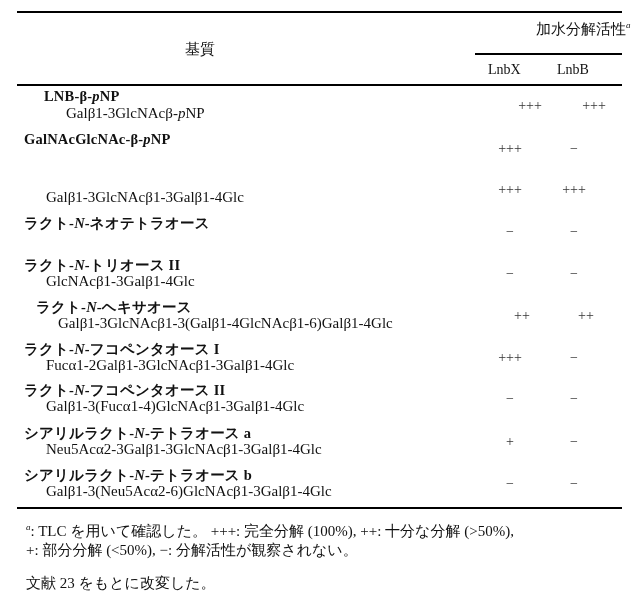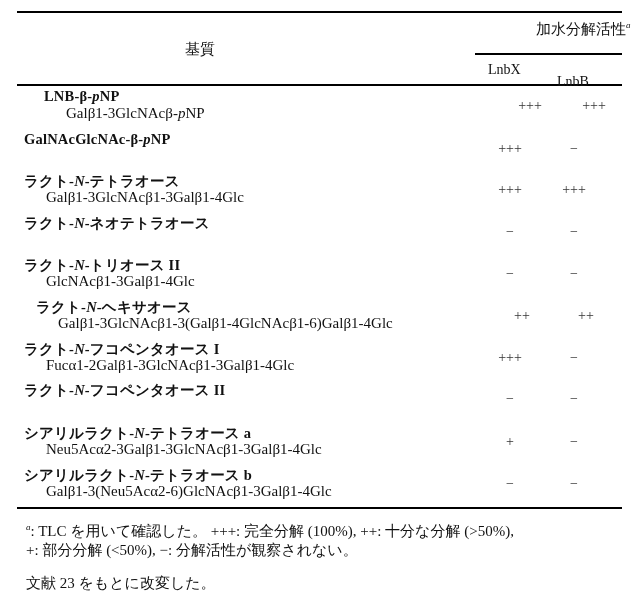--- a/index.html
+++ b/index.html
@@ -22,37 +22,36 @@
 <div class="rule" style="left:17px; top:11px; width:605px; height:2px;"></div>
 <div class="rule" style="left:475px; top:53px; width:147px; height:2px;"></div>
 <div class="rule" style="left:17px; top:84px; width:605px; height:2px;"></div>
 <div class="rule" style="left:17px; top:507px; width:605px; height:1.5px;"></div>
 
 <div class="hdr" style="left:185px; top:40px;">基質</div>
 <div class="hdr" style="left:488px; top:20px;margin-left:48px;">
   <span>加水分解活性</span><sup>a</sup>
 </div>
 <div class="hdr" style="left:488px; top:62px; font-size:14px;">LnbX</div>
-<div class="hdr" style="left:557px; top:74px; font-size:14px;">LnbB</div>
+<div class="hdr" style="left:557px; top:62px; font-size:14px;">LnbB</div>
 
 <div class="row" style="top:88px;margin-left:20px;">
   <div class="name" style="font-family:'Liberation Serif',serif;">LNB-β-<i>p</i>NP</div>
   <div class="formula">Galβ1-3GlcNAcβ-<i>p</i>NP</div>
   <div class="val vx">+++</div>
   <div class="val vb">+++</div>
 </div>
 
 <div class="row" style="top:131px;">
   <div class="name">GalNAcGlcNAc-β-<i>p</i>NP</div>
   <div class="val vx">+++</div>
   <div class="val vb">−</div>
 </div>
 
 <div class="row" style="top:172px;">
-  <div class="name">ラクト-<i>N</i>-テトラオース</div>
   <div class="formula">Galβ1-3GlcNAcβ1-3Galβ1-4Glc</div>
   <div class="val vx">+++</div>
   <div class="val vb">+++</div>
 </div>
 
 <div class="row" style="top:214px;">
   <div class="name">ラクト-<i>N</i>-ネオテトラオース</div>
   <div class="val vx">−</div>
   <div class="val vb">−</div>
 </div>
@@ -73,20 +72,21 @@
 
 <div class="row" style="top:340px;">
   <div class="name">ラクト-<i>N</i>-フコペンタオース I</div>
   <div class="formula">Fucα1-2Galβ1-3GlcNAcβ1-3Galβ1-4Glc</div>
   <div class="val vx">+++</div>
   <div class="val vb">−</div>
 </div>
 
 <div class="row" style="top:381px;">
   <div class="name">ラクト-<i>N</i>-フコペンタオース II</div>
+  <div class="formula">Galβ1-3(Fucα1-4)GlcNAcβ1-3Galβ1-4Glc</div>
   <div class="val vx">−</div>
   <div class="val vb">−</div>
 </div>
 
 <div class="row" style="top:424px;">
   <div class="name">シアリルラクト-<i>N</i>-テトラオース a</div>
   <div class="formula">Neu5Acα2-3Galβ1-3GlcNAcβ1-3Galβ1-4Glc</div>
   <div class="val vx">+</div>
   <div class="val vb">−</div>
 </div>

